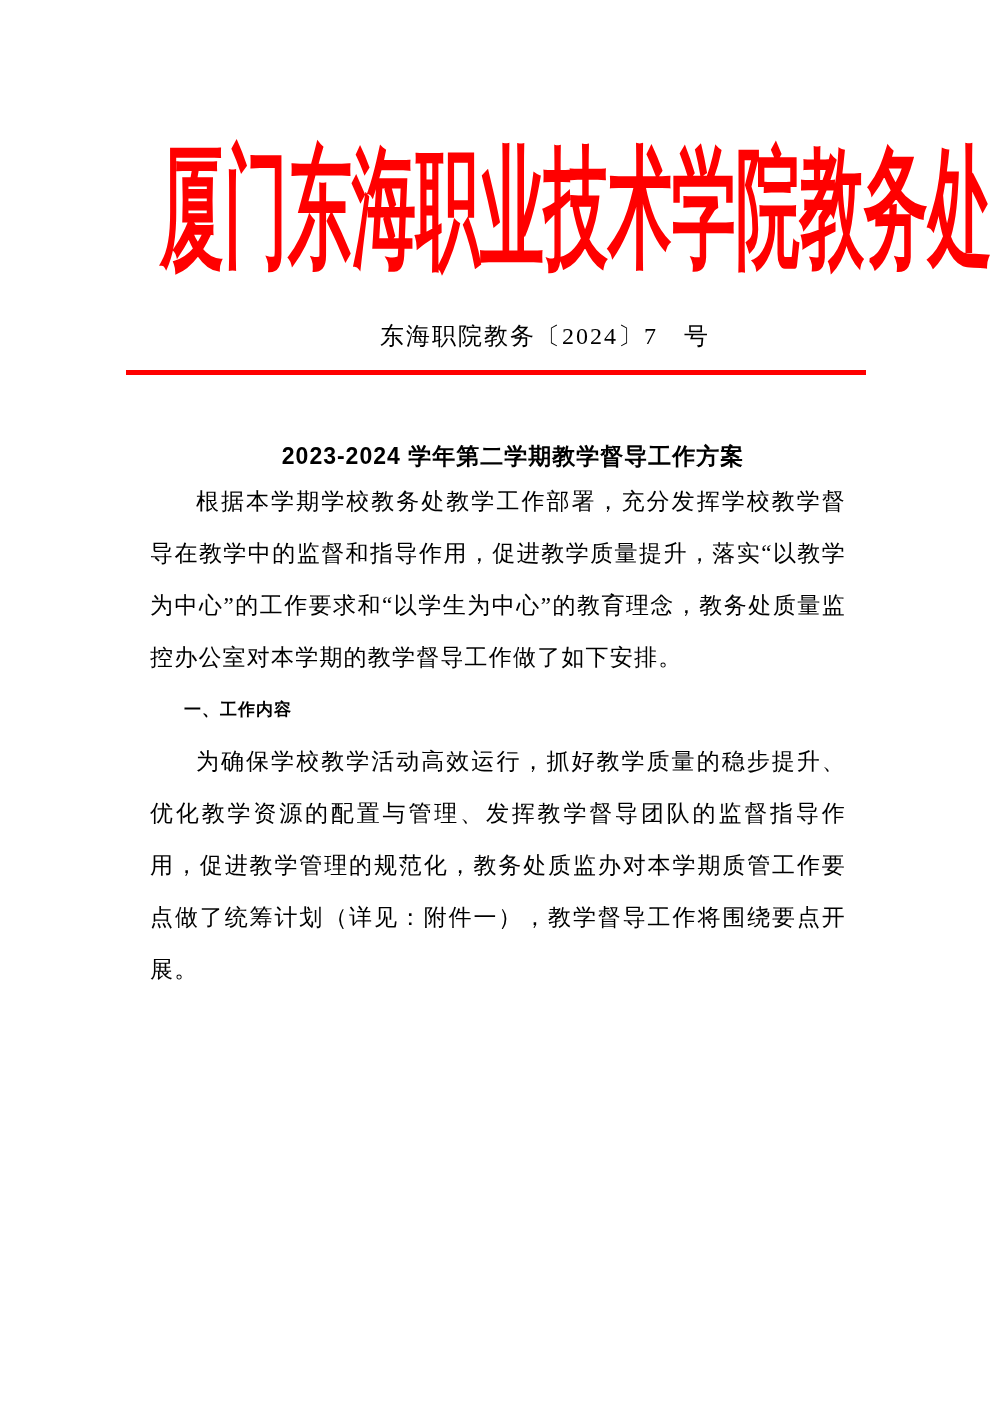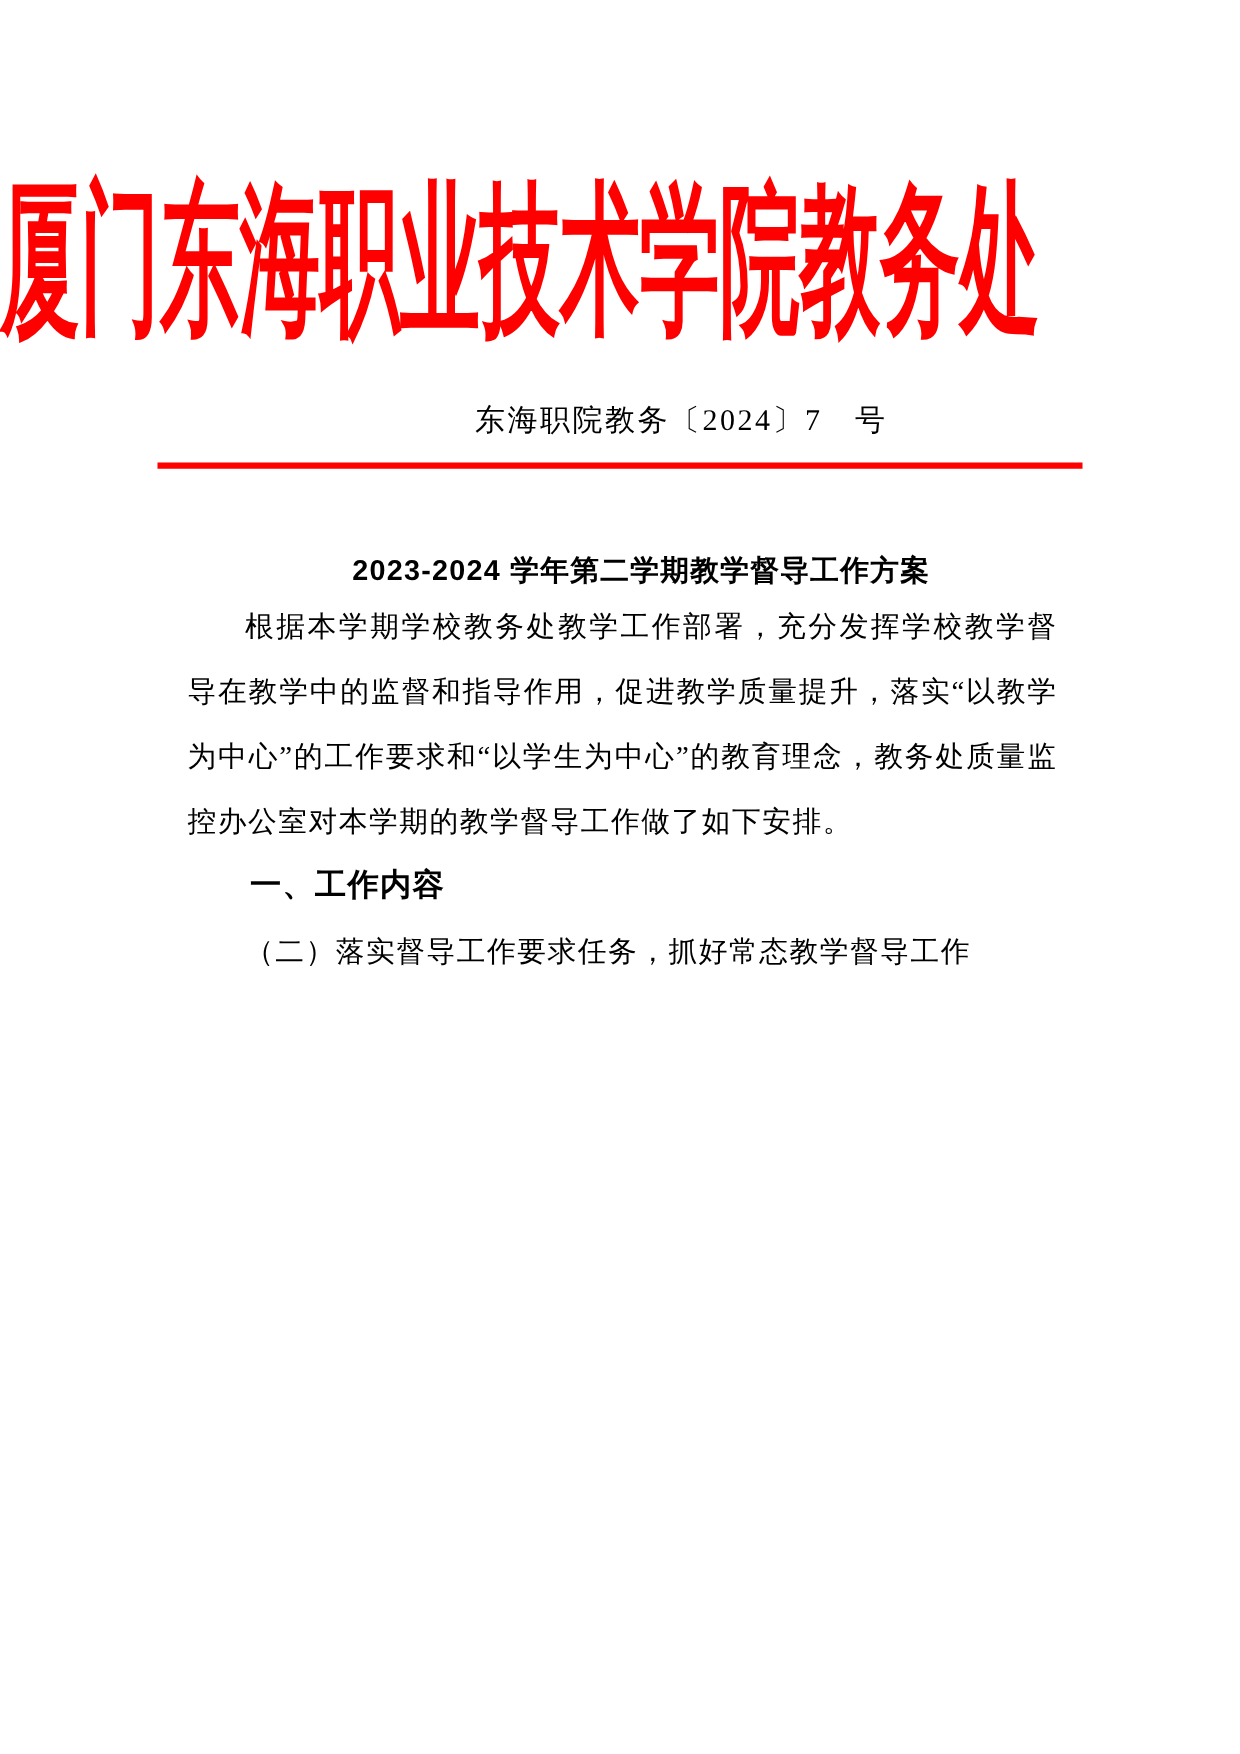--- a/index.html
+++ b/index.html
@@ -24,21 +24,21 @@
   }
   
   .letterhead-wrap {
     position: absolute;
     top: 140px;
     left: 0;
     width: 100%;
     height: 140px;
     display: flex;
     align-items: center;
-    justify-content: flex-start;
+    justify-content: flex-end;
   }
   .letterhead {
     color: var(--header-red);
     font-family: "Liberation Serif", serif;
     font-weight: bold;
     font-size: 64px;
     line-height: 64px;
     white-space: nowrap;
     letter-spacing: 0px;
     transform: scaleY(2.05);
@@ -88,23 +88,23 @@
     text-align: justify;
     font-family: "Liberation Serif", serif;
   }
   .para {
     margin: 0;
     text-indent: 2em;
   }
   .sec-heading {
     margin: 0;
     text-indent: 2em;
-    font-family: Liberation Mono, monospace;
+    font-family: Liberation Serif, serif;
     font-weight: 700;
-    font-size: 25px;
+    font-size: 17px;
     line-height: 52px;
     letter-spacing: 1px;
   }
   .sub-heading {
     margin: 0;
     text-indent: 2em;
   }
 </style>
 </head>
 <body>
@@ -117,16 +117,16 @@
 
   <div class="doc-number">东海职院教务〔2024〕7　号</div>
 
   <div class="red-divider"></div>
 
   <h1 class="doc-title">2023-2024 学年第二学期教学督导工作方案</h1>
 
   <div class="body-text">
     <p class="para">根据本学期学校教务处教学工作部署，充分发挥学校教学督导在教学中的监督和指导作用，促进教学质量提升，落实“以教学为中心”的工作要求和“以学生为中心”的教育理念，教务处质量监控办公室对本学期的教学督导工作做了如下安排。</p>
     <h2 class="sec-heading">一、工作内容</h2>
-    <p class="sub-heading">（二）落实督导工作要求任务，抓好常态教学督导工作</p>
+    <p class="para">为确保学校教学活动高效运行，抓好教学质量的稳步提升、优化教学资源的配置与管理、发挥教学督导团队的监督指导作用，促进教学管理的规范化，教务处质监办对本学期质管工作要点做了统筹计划（详见：附件一），教学督导工作将围绕要点开展。</p>
   </div>
 
 </div>
 
 </body></html>

